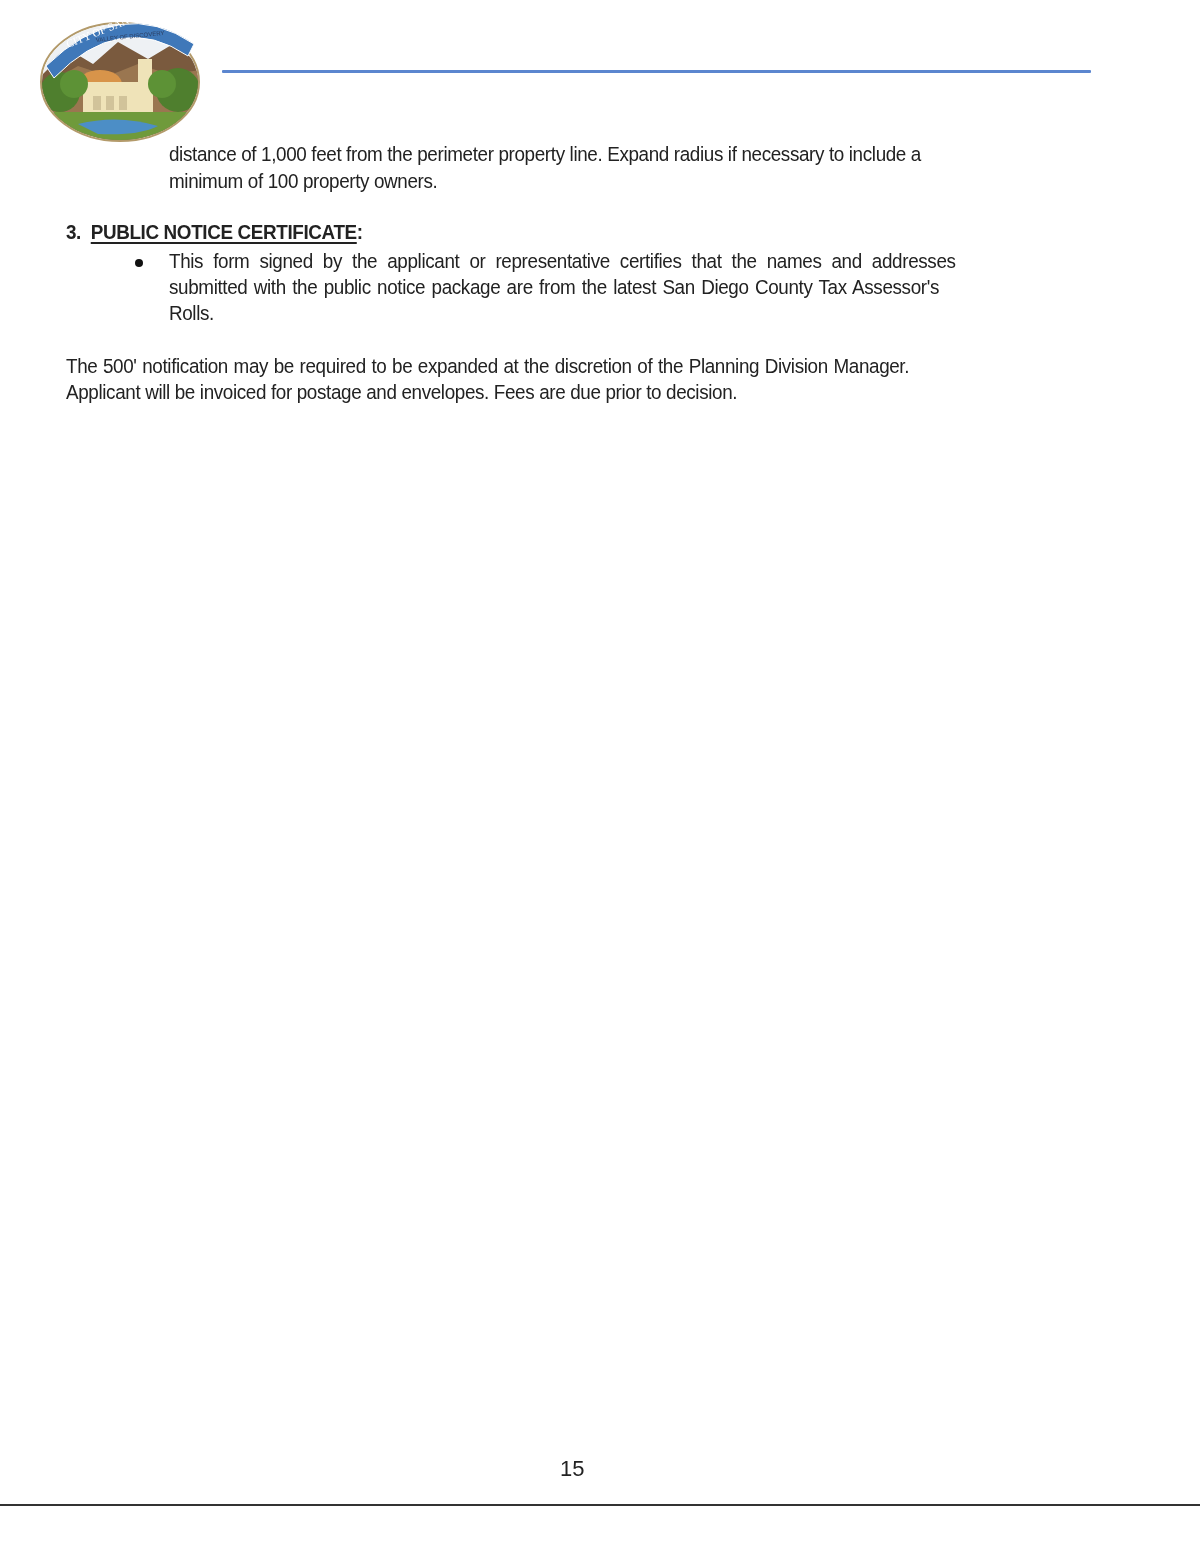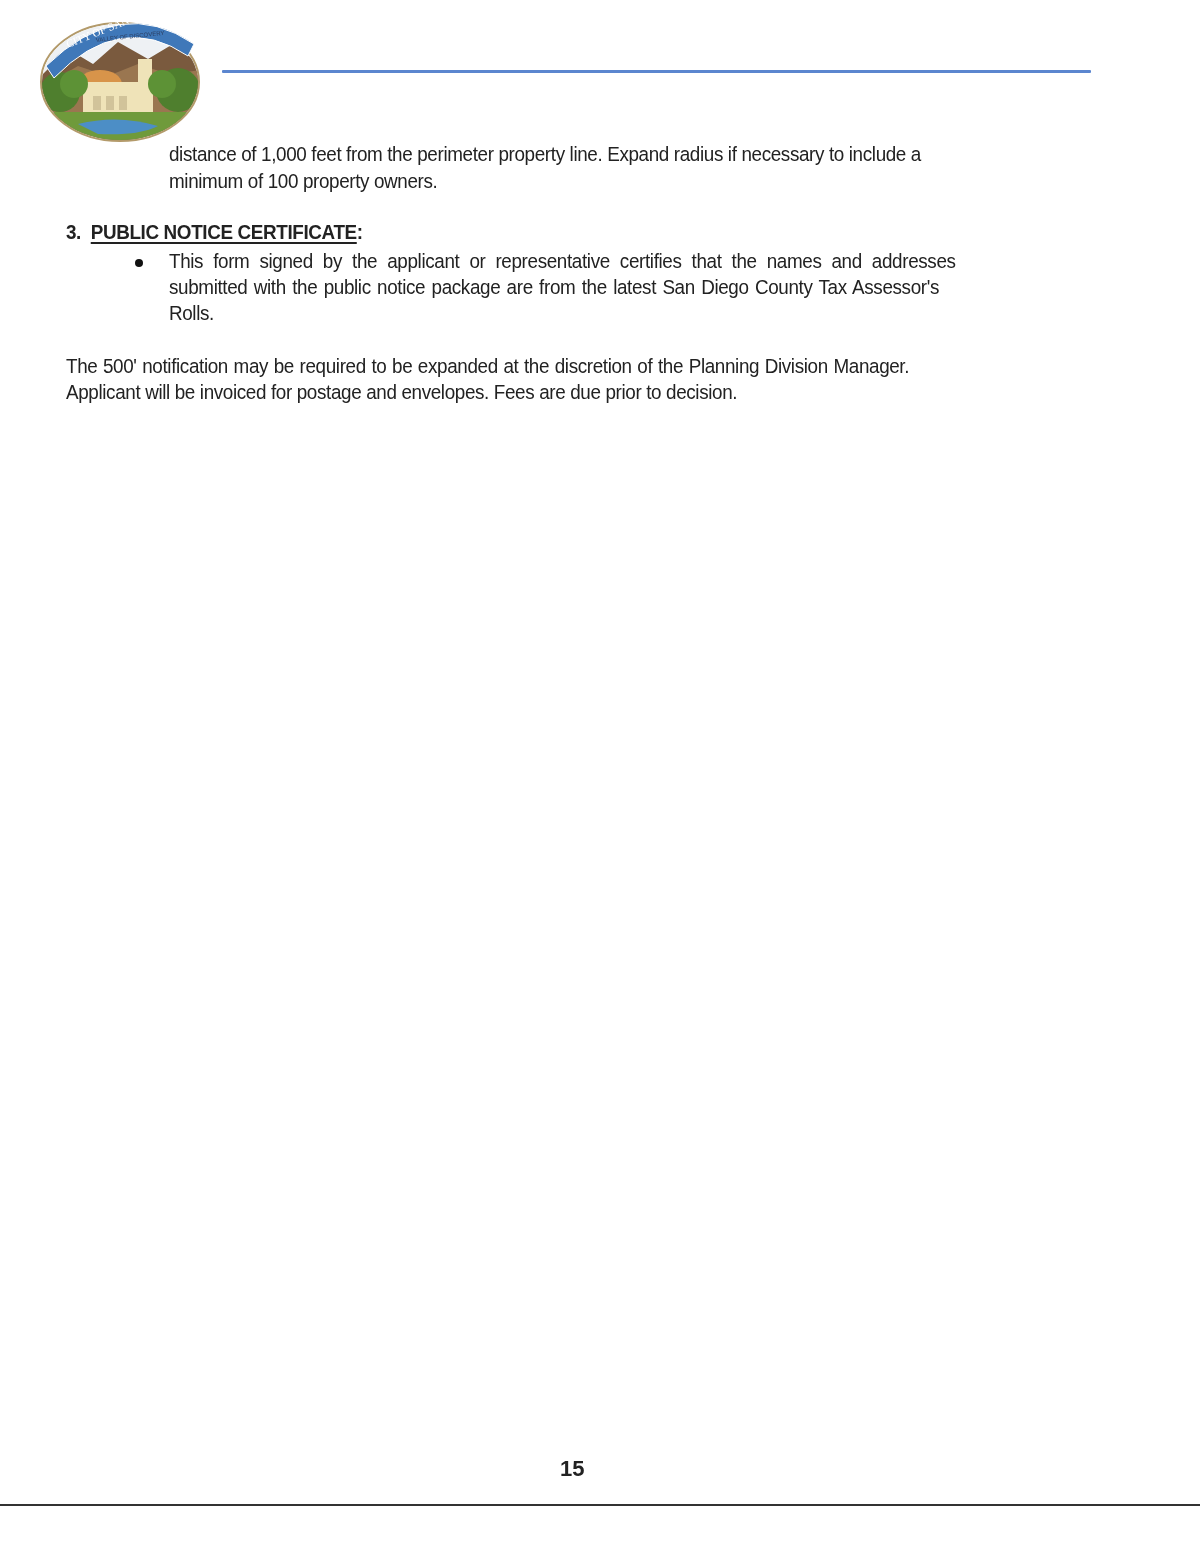--- a/index.html
+++ b/index.html
@@ -19,21 +19,21 @@
       white-space: nowrap;
     }
     .heading { font-weight: bold; }
     .heading .u { text-decoration: underline; text-underline-offset: 3px; }
     .bullet {
       position: absolute; left: 135px; top: 259px; width: 8px; height: 8px;
       border-radius: 50%; background: #111;
     }
     .page-number {
       position: absolute; left: 560px; top: 1456px; font-size: 22px;
-      font-family: "Liberation Sans", sans-serif; color: #222; font-weight: bold;
+      font-family: "Liberation Sans", sans-serif; color: #222;
     }
     .footer-rule {
       position: absolute; left: 0; top: 1504px; width: 1200px; height: 2px;
       background: #333;
     }
   </style>
 </head>
 <body>
 
 <div class="logo">

